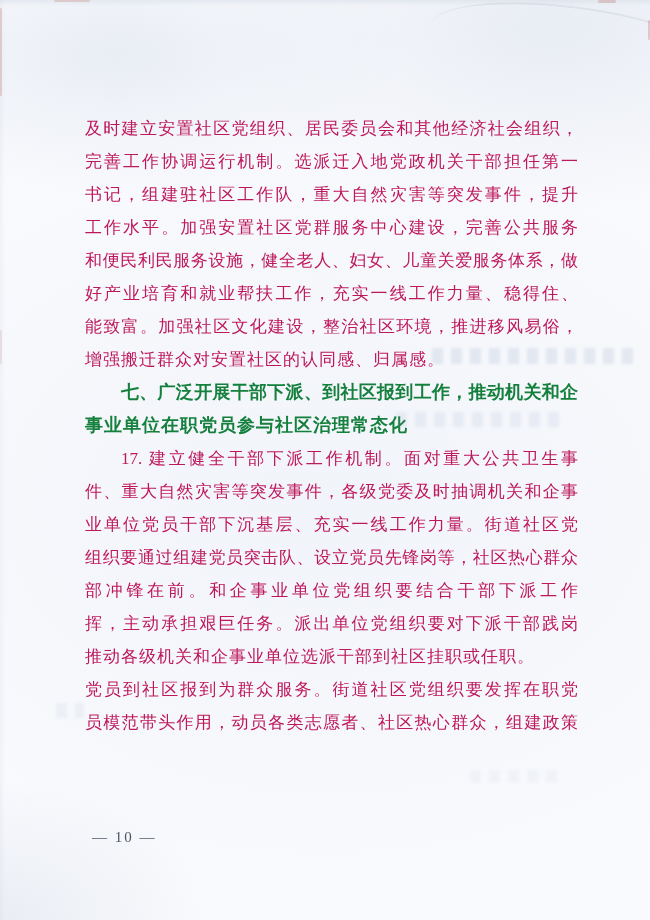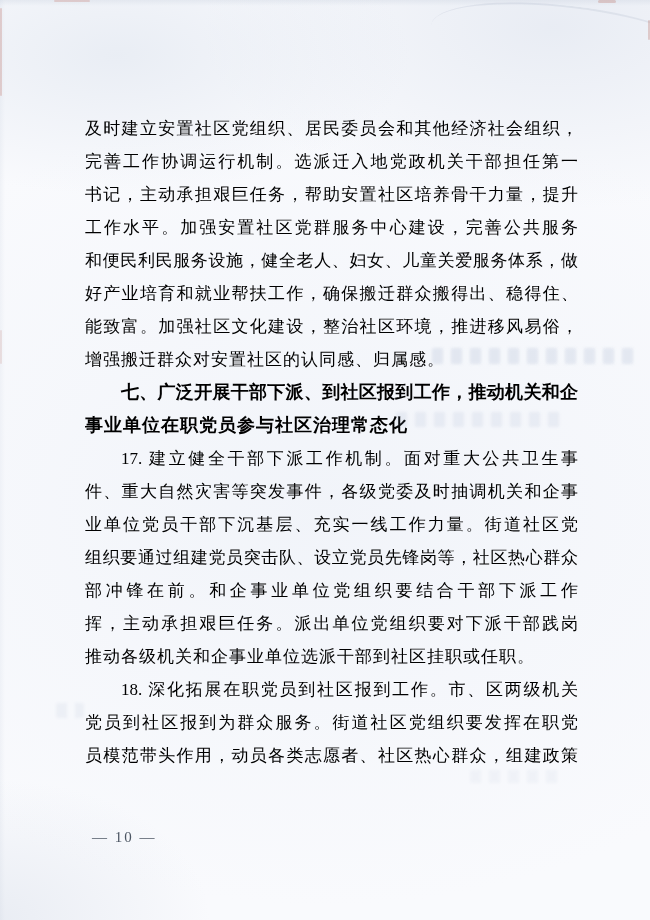--- a/index.html
+++ b/index.html
@@ -20,29 +20,29 @@
       linear-gradient(90deg, rgba(200,208,220,.20) 0, rgba(200,208,220,0) 5px);
   }
   .crease-topright{
     position:absolute;top:6px;right:-60px;width:280px;height:70px;
     border-top:2px solid rgba(156,168,188,.18);
     border-radius:50%;transform:rotate(7deg);pointer-events:none;
   }
   
   .content{position:absolute;left:85px;top:112px;width:493px;}
   .ln{
-    height:33px;line-height:33px;font-size:17px;color:#000000;
+    height:33px;line-height:33px;font-size:17px;color:#be185d;
     overflow:hidden;
     text-align:justify;text-align-last:justify;text-justify:inter-character;
   }
   .ln.ind{text-indent:36px;}
   .ln.e{text-align:left;text-align-last:left;letter-spacing:1px;}
   .hln{
     font-family:"Liberation Sans","DejaVu Sans",sans-serif;
-    font-weight:700;font-size:18px;color:#000000;
+    font-weight:700;font-size:18px;color:#15803d;
   }
   .page-number{
     position:absolute;left:92px;top:824px;height:26px;line-height:26px;
     font-size:15px;color:#4c5663;letter-spacing:2px;
   }
   
   .bleed{
     position:absolute;pointer-events:none;border-radius:2px;
     background:repeating-linear-gradient(90deg,
       rgba(130,150,185,.30) 0 11px, rgba(130,150,185,0) 11px 19px);
@@ -65,45 +65,44 @@
 
 <div class="page">
   <div class="paper-shade"></div>
   <div class="crease-topright"></div>
 
   <div class="content">
 
     <div>
       <div class="ln j">及时建立安置社区党组织、居民委员会和其他经济社会组织，</div>
       <div class="ln j">完善工作协调运行机制。选派迁入地党政机关干部担任第一</div>
-      <div class="ln j">书记，主动承担艰巨任务，帮助安置社区培养骨干力量，提升</div>
+      <div class="ln j">书记，组建驻社区工作队，重大自然灾害等突发事件，提升</div>
       <div class="ln j">工作水平。加强安置社区党群服务中心建设，完善公共服务</div>
       <div class="ln j">和便民利民服务设施，健全老人、妇女、儿童关爱服务体系，做</div>
-      <div class="ln j">好产业培育和就业帮扶工作，确保搬迁群众搬得出、稳得住、</div>
+      <div class="ln j">好产业培育和就业帮扶工作，充实一线工作力量、稳得住、</div>
       <div class="ln j">能致富。加强社区文化建设，整治社区环境，推进移风易俗，</div>
       <div class="ln e">增强搬迁群众对安置社区的认同感、归属感。</div>
     </div>
 
     <div>
       <div class="ln hln ind">七、广泛开展干部下派、到社区报到工作，推动机关和企</div>
       <div class="ln hln e">事业单位在职党员参与社区治理常态化</div>
     </div>
 
     <div>
       <div class="ln ind">17. 建立健全干部下派工作机制。面对重大公共卫生事</div>
       <div class="ln">件、重大自然灾害等突发事件，各级党委及时抽调机关和企事</div>
       <div class="ln">业单位党员干部下沉基层、充实一线工作力量。街道社区党</div>
       <div class="ln">组织要通过组建党员突击队、设立党员先锋岗等，社区热心群众</div>
       <div class="ln">部冲锋在前。和企事业单位党组织要结合干部下派工作</div>
       <div class="ln">挥，主动承担艰巨任务。派出单位党组织要对下派干部践岗</div>
       <div class="ln e">推动各级机关和企事业单位选派干部到社区挂职或任职。</div>
     </div>
 
     <div>
-      <div class="ln ind">18. 深化拓展在职党员到社区报到工作。市、区两级机关</div>
       <div class="ln">党员到社区报到为群众服务。街道社区党组织要发挥在职党</div>
       <div class="ln">员模范带头作用，动员各类志愿者、社区热心群众，组建政策</div>
     </div>
 
   </div>
 
   <div class="page-number">— 10 —</div>
 
   <div class="bleed b1"></div>
   <div class="bleed b2"></div>

